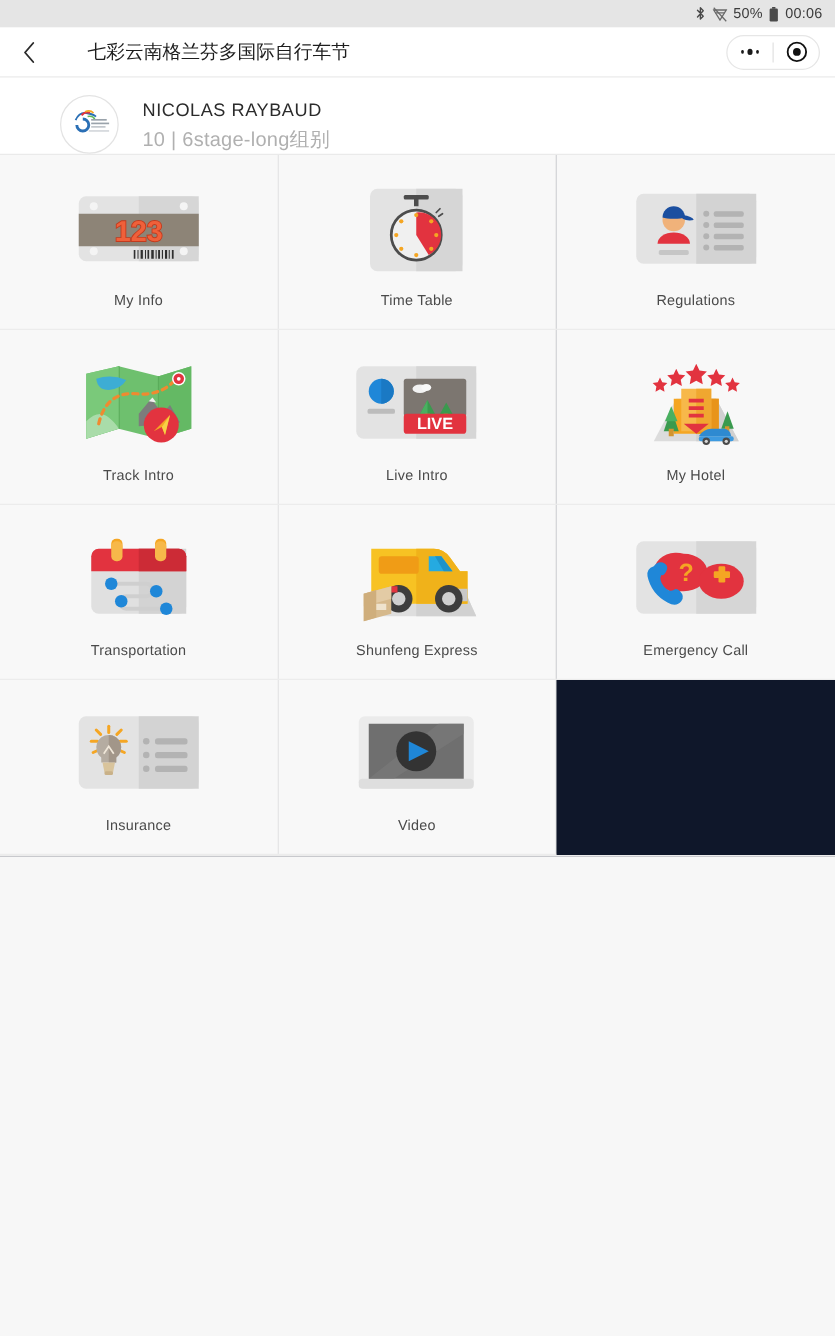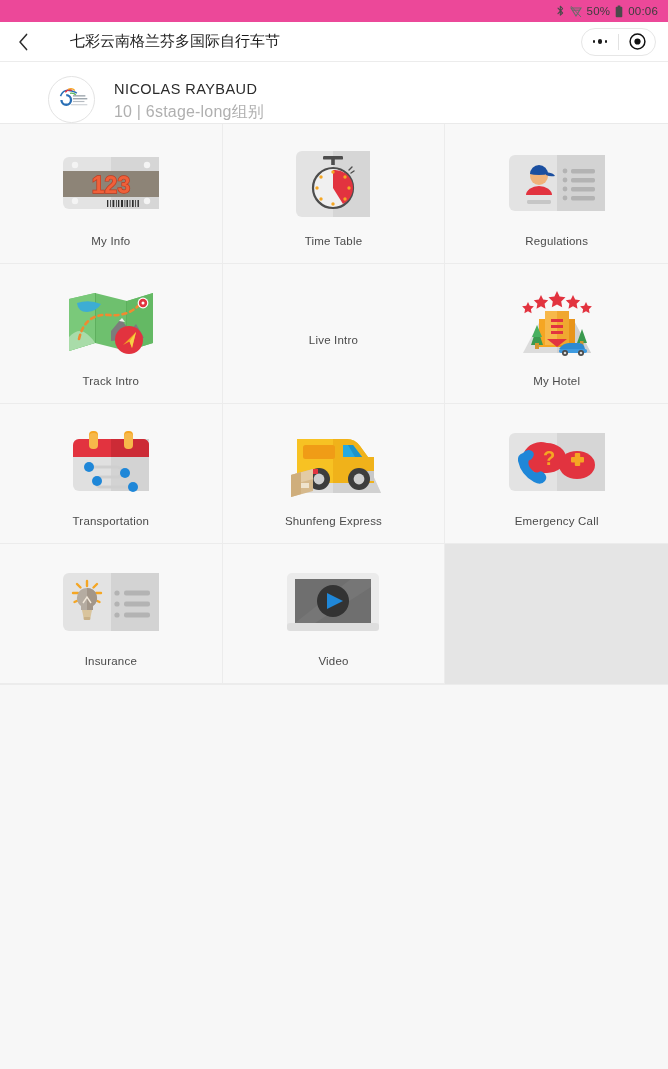--- a/index.html
+++ b/index.html
@@ -6,21 +6,21 @@
   html, body {
     width: 668px; height: 1069px;
     background: #f7f7f7;
     font-family: "Liberation Sans", sans-serif;
     overflow: hidden;
   }
   .phone { width: 668px; height: 1069px; position: relative; background: #f7f7f7; }
 
   
   .statusbar {
-    height: 22px; background: #ec4899;
+    height: 22px; background: #e5e5e5;
     display: flex; align-items: center; justify-content: flex-end;
     padding-right: 10px; gap: 5px;
   }
   .statusbar .sb-ic { display: flex; align-items: center; }
   .sb-text { font-size: 11.5px; color: #3c3c3c; letter-spacing: .2px; }
 
   
   .header {
     height: 40px; background: #ffffff;
     display: flex; align-items: center;
@@ -71,21 +71,21 @@
     display: flex; align-items: center; justify-content: center;
   }
   .profile-txt { margin-left: 19px; }
   .p-name { font-size: 14.5px; color: #2b2b2b; letter-spacing: .45px; }
   .p-sub { font-size: 16px; color: #b0b0b0; margin-top: 5px; letter-spacing: .2px; }
 
   
   .grid {
     display: grid;
     grid-template-columns: repeat(3, 1fr);
-    background: #e5e5e5;
+    background: #0f172a;
     border-bottom: 1px solid #ececec;
   }
   .cell {
     height: 140px;
     border-right: 1px solid #ececec;
     border-bottom: 1px solid #ececec;
     display: flex; flex-direction: column;
     align-items: center; justify-content: center;
     cursor: pointer;
     background: #f8f8f8;
@@ -276,20 +276,39 @@
           <circle cx="88" cy="20" r="1.5" fill="#ffffff"></circle>
           <circle cx="74" cy="57" r="14" fill="#e2333f"></circle>
           <path d="M68 62 L81 49 L77 65 L74.5 58.5 Z" fill="#f5a623"></path>
           <path d="M74.5 58.5 L81 49 L77 65 Z" fill="#f7d047"></path>
         </svg>
       </div>
       <div class="cell-label">Track Intro</div>
     </div>
 
     <div class="cell">
+      <div class="cell-art">
+        <svg width="112" height="80" viewBox="0 0 112 80">
+          <rect x="8" y="10" width="96" height="58" rx="6" fill="#e3e3e3"></rect>
+          <rect x="56" y="10" width="48" height="58" fill="#d6d6d6"></rect>
+          <circle cx="28" cy="30" r="10" fill="#1f87d8"></circle>
+          <path d="M28 20 a10 10 0 0 1 0 20 z" fill="#1a79c4"></path>
+          <rect x="17" y="44" width="22" height="4" rx="1.5" fill="#bcbcbc"></rect>
+          <rect x="46" y="20" width="50" height="30" rx="2" fill="#7c7670"></rect>
+          <path d="M58 50 l7 -13 l7 13z" fill="#3a9a4e"></path>
+          <path d="M58 50 l7 -13 l0 13z" fill="#49b060"></path>
+          <rect x="63" y="48" width="4" height="4" fill="#e08b2e"></rect>
+          <path d="M74 50 l6 -11 l6 11z" fill="#3a9a4e"></path>
+          <rect x="78" y="48" width="3.5" height="4" fill="#e08b2e"></rect>
+          <ellipse cx="59" cy="28" rx="6" ry="3.4" fill="#f2f2f2"></ellipse>
+          <ellipse cx="64" cy="27" rx="4" ry="2.8" fill="#f8f8f8"></ellipse>
+          <rect x="46" y="48" width="50" height="16" rx="2.5" fill="#e2333f"></rect>
+          <text x="71" y="60.5" font-family="Liberation Sans, sans-serif" font-size="13" font-weight="bold" fill="#ffffff" text-anchor="middle">LIVE</text>
+        </svg>
+      </div>
       <div class="cell-label">Live Intro</div>
     </div>
 
     <div class="cell">
       <div class="cell-art">
         <svg width="112" height="80" viewBox="0 0 112 80">
           <path d="M22 70 L40 36 L72 36 L90 70 Z" fill="#dcdcdc"></path>
           <path d="M56 36 L72 36 L90 70 L56 70 Z" fill="#d0d0d0"></path>
           <g fill="#e2333f">
             <path d="M56 8 l2.6 5.4 l5.9 .8 l-4.3 4.2 l1 5.9 l-5.2-2.8 l-5.2 2.8 l1-5.9 l-4.3-4.2 l5.9-.8z"></path>

